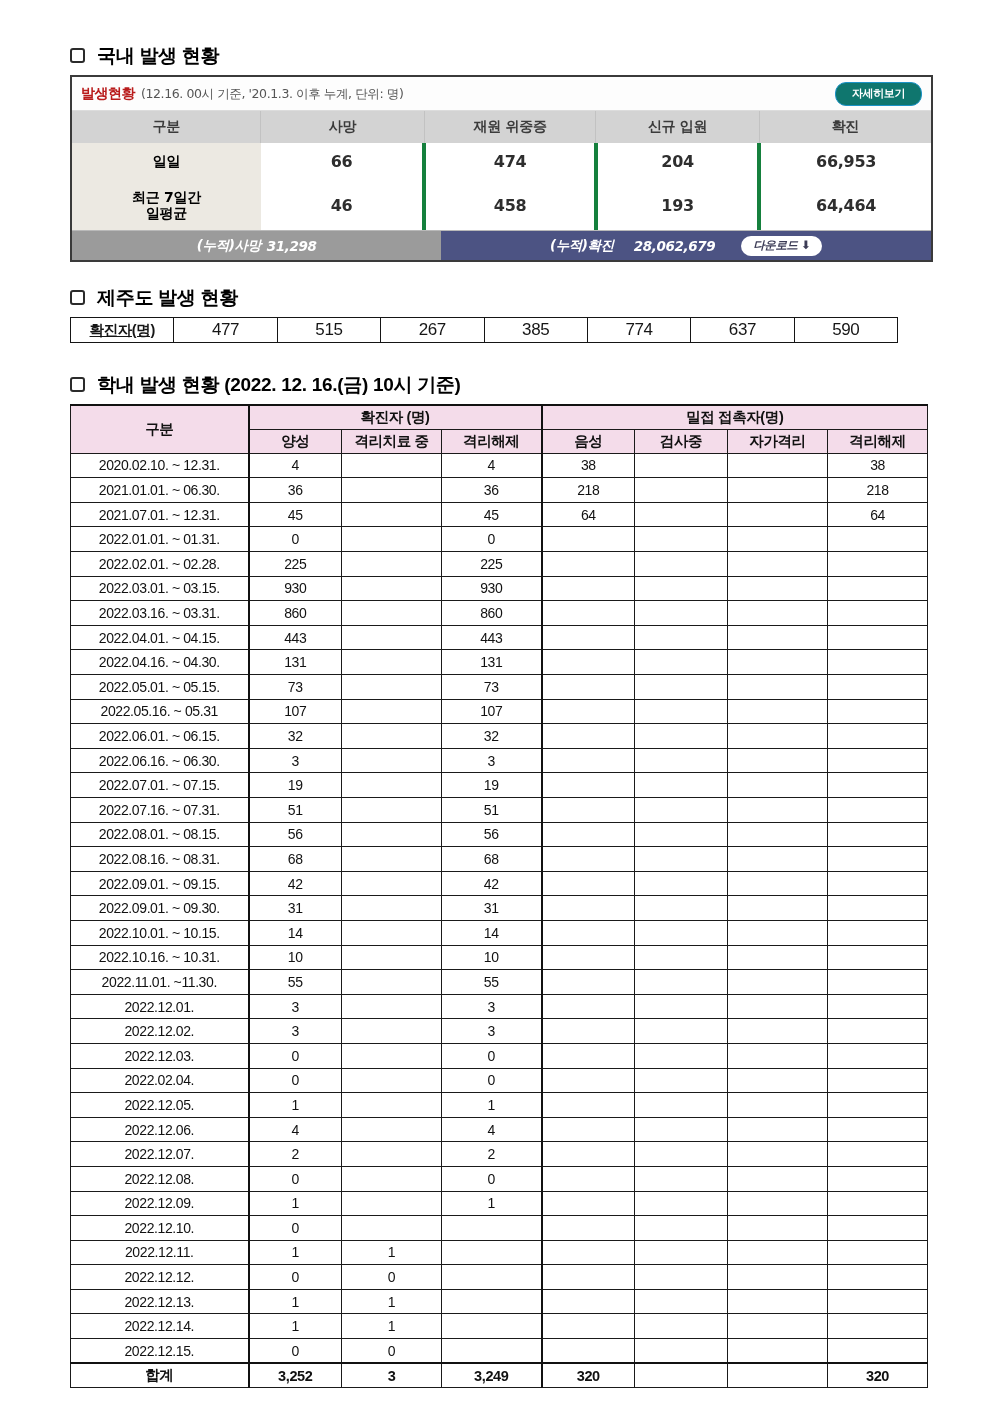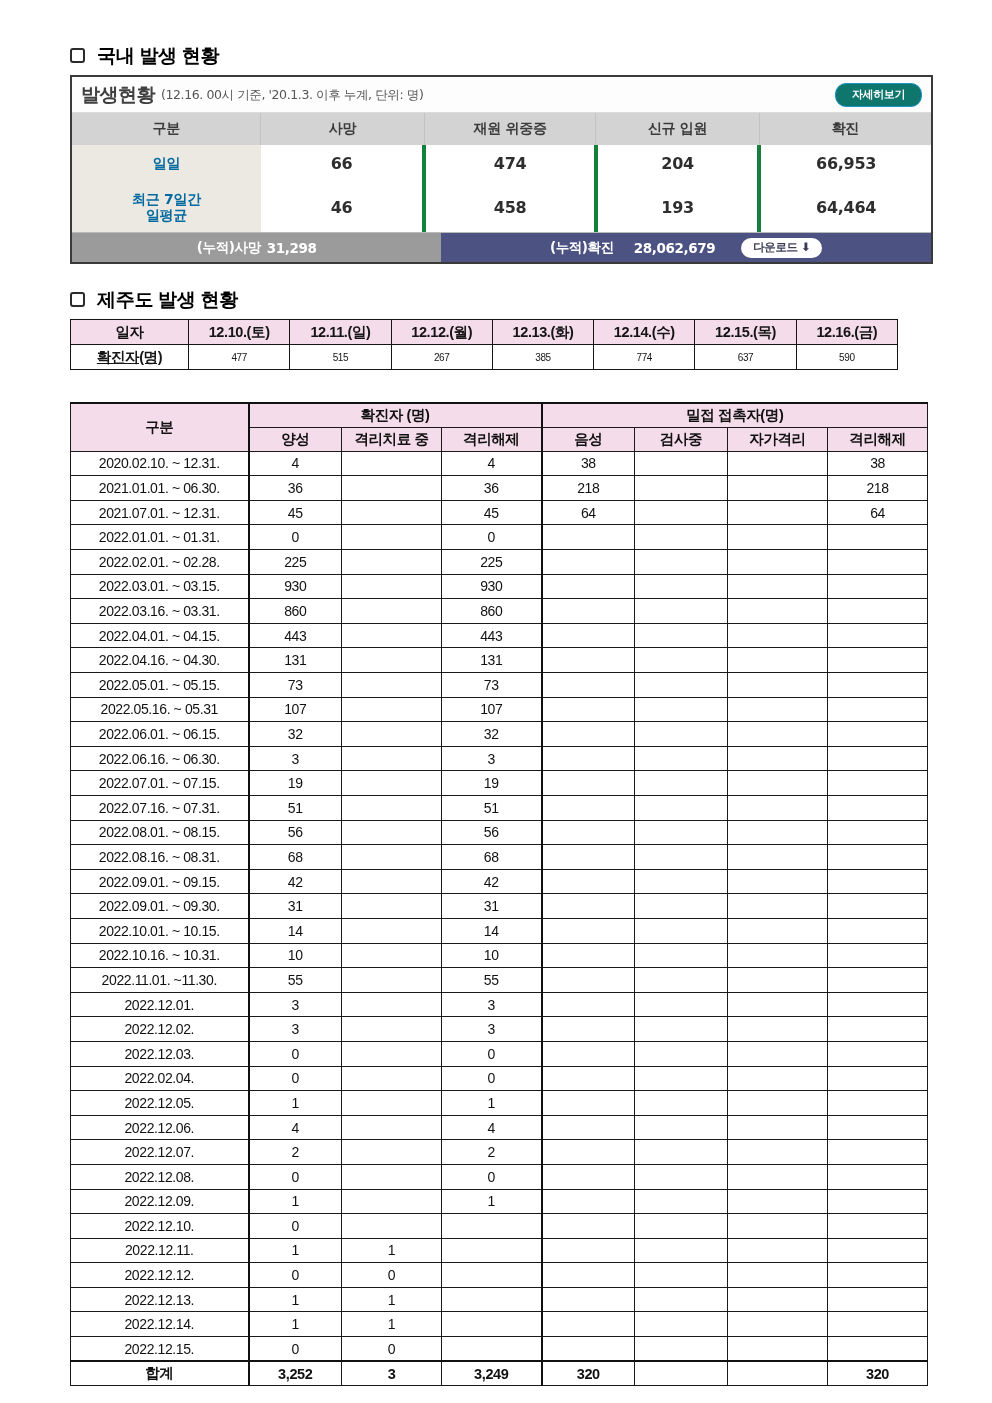--- a/index.html
+++ b/index.html
@@ -48,21 +48,21 @@
     font-family: "DejaVu Sans", sans-serif;
   }
   .p1-title-row {
     display: flex;
     align-items: center;
     padding: 5px 9px 4px 9px;
     background: #fdfdfd;
     border-bottom: 1px solid #dcdcdc;
   }
   .p1-title {
-    font-size: 19px; font-weight: bold; color: #404040;
+    font-size: 14px; font-weight: bold; color: #b91c1c;
     letter-spacing: -0.5px;
     font-family: Liberation Serif, serif;
   }
   .p1-sub {
     font-size: 12.5px; color: #555; margin-left: 6px;
     letter-spacing: -0.4px;
   }
   .p1-btn {
     margin-left: auto;
     background: #0f766e;
@@ -97,29 +97,30 @@
     font-size: 16px;
     font-weight: bold;
     color: #2e2e2e;
     padding: 9px 0 9px 0;
     border-right: 4px solid #15803d;
     background: #ffffff;
   }
   table.p1 tbody td:last-child { border-right: none; }
   table.p1 tbody td.rowlabel {
     background: #ece9e2;
-    color: #0369a1;
+    color: #000000;
     font-size: 14px;
     border-right: none;
     line-height: 1.15;
   }
   .p1-foot {
     display: flex;
     height: 30px;
     border-top: 1px solid #b9b9b9;
+    font-style: italic;
   }
   .p1-foot-left {
     flex: 0 0 43%;
     background: #9b9b9b;
     color: #ffffff;
     font-size: 13.5px;
     font-weight: bold;
     display: flex; align-items: center; justify-content: center;
     letter-spacing: -0.4px;
     gap: 6px;
@@ -159,21 +160,21 @@
     letter-spacing: -0.4px;
   }
   table.jeju th {
     background: #f4dcea;
     font-size: 14.5px;
     font-weight: bold;
     color: #141414;
   }
   table.jeju th.first-col { width: 118px; }
   table.jeju td {
-    font-size: 10px;
+    font-size: 17px;
     background: #ffffff;
     color: #161616;
   }
   table.jeju td.rowhead {
     font-weight: bold;
     font-size: 14.5px;
     text-decoration: underline;
   }
 
   
@@ -286,42 +287,36 @@
   </div>
 
   <div class="section-heading">
     <span class="chk-box"></span>
     <span class="heading-text">제주도 발생 현황</span>
   </div>
 
   <table class="jeju">
     <tbody>
       <tr>
-        <th class="first-col">일자</th>
-        <th>12.10.(토)</th>
-        <th>12.11.(일)</th>
-        <th>12.12.(월)</th>
-        <th>12.13.(화)</th>
-        <th>12.14.(수)</th>
-        <th>12.15.(목)</th>
-        <th>12.16.(금)</th>
-      </tr>
-      <tr>
         <td class="rowhead">확진자(명)</td>
         <td>477</td>
         <td>515</td>
         <td>267</td>
         <td>385</td>
         <td>774</td>
         <td>637</td>
         <td>590</td>
       </tr>
     </tbody>
   </table>
 
+  <div class="section-heading">
+    <span class="chk-box"></span>
+    <span class="heading-text">학내 발생 현황 (2022. 12. 16.(금) 10시 기준)</span>
+  </div>
 
   <table class="campus">
     <colgroup>
       <col class="col-period">
       <col class="col-num">
         <col class="col-num-wide">
         <col class="col-num-wide">
       <col class="col-num">
         <col class="col-num">
         <col class="col-num-wide">

